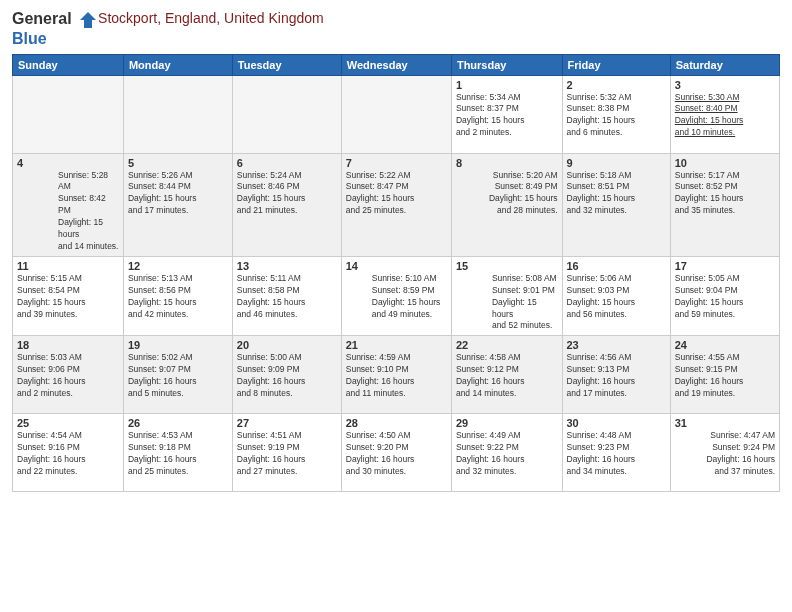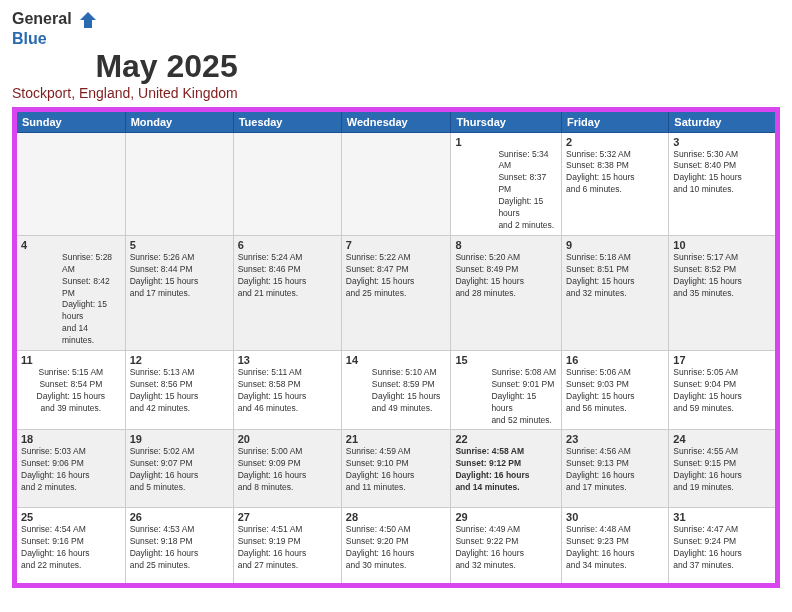--- a/index.html
+++ b/index.html
@@ -13,21 +13,20 @@
     .page {
       width: 792px;
       height: 612px;
       padding: 10px 12px;
     }
     .header {
       display: flex;
       justify-content: flex-start;
       align-items: flex-start;
       margin-bottom: 6px;
-      flex-direction: column;
     }
     .logo {
       display: flex;
       align-items: center;
     }
     .logo-text {
       display: flex;
       flex-direction: column;
       line-height: 1.1;
     }
@@ -44,21 +43,21 @@
       font-weight: bold;
       color: #333;
     }
     .location {
       font-size: 14px;
       color: #7f1d1d;
     }
     .calendar {
       width: 100%;
       border-collapse: collapse;
-      border: 5px solid #d946ef;
+      border: 1px solid #d946ef;
     }
     .calendar th {
       background: #2a6ab1;
       color: #fff;
       font-size: 11px;
       font-weight: bold;
       padding: 4px 5px;
       border: 1px solid #1e5090;
       text-align: left;
     }
@@ -99,21 +98,20 @@
         <span>
           <span style="font-size:16px;font-weight:bold;color:#333;">General</span>
           <svg class="logo-icon" viewBox="0 0 20 20" style="display:inline-block;vertical-align:middle;">
             <polygon points="10,2 18,10 14,10 14,18 6,18 6,10 2,10" fill="#2a6ab1"></polygon>
           </svg>
         </span>
         <span style="font-size:16px;font-weight:bold;color:#2a6ab1;">Blue</span>
       </div>
     </div>
     <div class="title-block">
-      <div class="month-title">May 2025</div>
       <div class="location">Stockport, England, United Kingdom</div>
     </div>
   </div>
 
   <table class="calendar" id="calendar-table">
     <thead id="calendar-head">
         <tr>
           <th>Sunday</th>
           <th>Monday</th>
           <th>Tuesday</th>
@@ -124,35 +122,35 @@
         </tr>
       </thead>
     <tbody id="calendar-body">
         <tr>
           <td class="empty"></td>
           <td class="empty"></td>
           <td class="empty"></td>
           <td class="empty"></td>
           <td>
             <span class="day-number">1</span>
-            <div class="day-info" style="white-space: pre-line; margin-left: 43px;">Sunrise: 5:34 AM
+            <div class="day-info" style="white-space: pre-line;">Sunrise: 5:34 AM
 Sunset: 8:37 PM
 Daylight: 15 hours
 and 2 minutes.</div>
           </td>
           <td>
             <span class="day-number">2</span>
             <div class="day-info" style="white-space: pre-line;">Sunrise: 5:32 AM
 Sunset: 8:38 PM
 Daylight: 15 hours
 and 6 minutes.</div>
           </td>
           <td>
             <span class="day-number">3</span>
-            <div class="day-info" style="white-space: pre-line;">Sunrise: 5:30 AM
+            <div class="day-info" style="white-space: pre-line; text-decoration: underline;">Sunrise: 5:30 AM
 Sunset: 8:40 PM
 Daylight: 15 hours
 and 10 minutes.</div>
           </td>
         </tr>
         <tr class="row-shaded">
           <td>
             <span class="day-number">4</span>
             <div class="day-info" style="white-space: pre-line; margin-left: 41px;">Sunrise: 5:28 AM
 Sunset: 8:42 PM
@@ -175,21 +173,21 @@
           </td>
           <td>
             <span class="day-number">7</span>
             <div class="day-info" style="white-space: pre-line;">Sunrise: 5:22 AM
 Sunset: 8:47 PM
 Daylight: 15 hours
 and 25 minutes.</div>
           </td>
           <td>
             <span class="day-number">8</span>
-            <div class="day-info" style="white-space: pre-line;">Sunrise: 5:20 AM
+            <div class="day-info" style="white-space: pre-line; text-align: right;">Sunrise: 5:20 AM
 Sunset: 8:49 PM
 Daylight: 15 hours
 and 28 minutes.</div>
           </td>
           <td>
             <span class="day-number">9</span>
             <div class="day-info" style="white-space: pre-line;">Sunrise: 5:18 AM
 Sunset: 8:51 PM
 Daylight: 15 hours
 and 32 minutes.</div>
@@ -198,21 +196,21 @@
             <span class="day-number">10</span>
             <div class="day-info" style="white-space: pre-line;">Sunrise: 5:17 AM
 Sunset: 8:52 PM
 Daylight: 15 hours
 and 35 minutes.</div>
           </td>
         </tr>
         <tr>
           <td>
             <span class="day-number">11</span>
-            <div class="day-info" style="white-space: pre-line; text-align: center;">Sunrise: 5:15 AM
+            <div class="day-info" style="white-space: pre-line;">Sunrise: 5:15 AM
 Sunset: 8:54 PM
 Daylight: 15 hours
 and 39 minutes.</div>
           </td>
           <td>
             <span class="day-number">12</span>
             <div class="day-info" style="white-space: pre-line;">Sunrise: 5:13 AM
 Sunset: 8:56 PM
 Daylight: 15 hours
 and 42 minutes.</div>
@@ -277,21 +275,21 @@
           </td>
           <td>
             <span class="day-number">21</span>
             <div class="day-info" style="white-space: pre-line;">Sunrise: 4:59 AM
 Sunset: 9:10 PM
 Daylight: 16 hours
 and 11 minutes.</div>
           </td>
           <td>
             <span class="day-number">22</span>
-            <div class="day-info" style="white-space: pre-line; font-weight: bold;">Sunrise: 4:58 AM
+            <div class="day-info" style="white-space: pre-line;">Sunrise: 4:58 AM
 Sunset: 9:12 PM
 Daylight: 16 hours
 and 14 minutes.</div>
           </td>
           <td>
             <span class="day-number">23</span>
             <div class="day-info" style="white-space: pre-line;">Sunrise: 4:56 AM
 Sunset: 9:13 PM
 Daylight: 16 hours
 and 17 minutes.</div>
@@ -342,21 +340,21 @@
           </td>
           <td>
             <span class="day-number">30</span>
             <div class="day-info" style="white-space: pre-line;">Sunrise: 4:48 AM
 Sunset: 9:23 PM
 Daylight: 16 hours
 and 34 minutes.</div>
           </td>
           <td>
             <span class="day-number">31</span>
-            <div class="day-info" style="white-space: pre-line;">Sunrise: 4:47 AM
+            <div class="day-info" style="white-space: pre-line; text-align: right;">Sunrise: 4:47 AM
 Sunset: 9:24 PM
 Daylight: 16 hours
 and 37 minutes.</div>
           </td>
         </tr>
       </tbody>
   </table>
 </div>
 
 </body></html>

